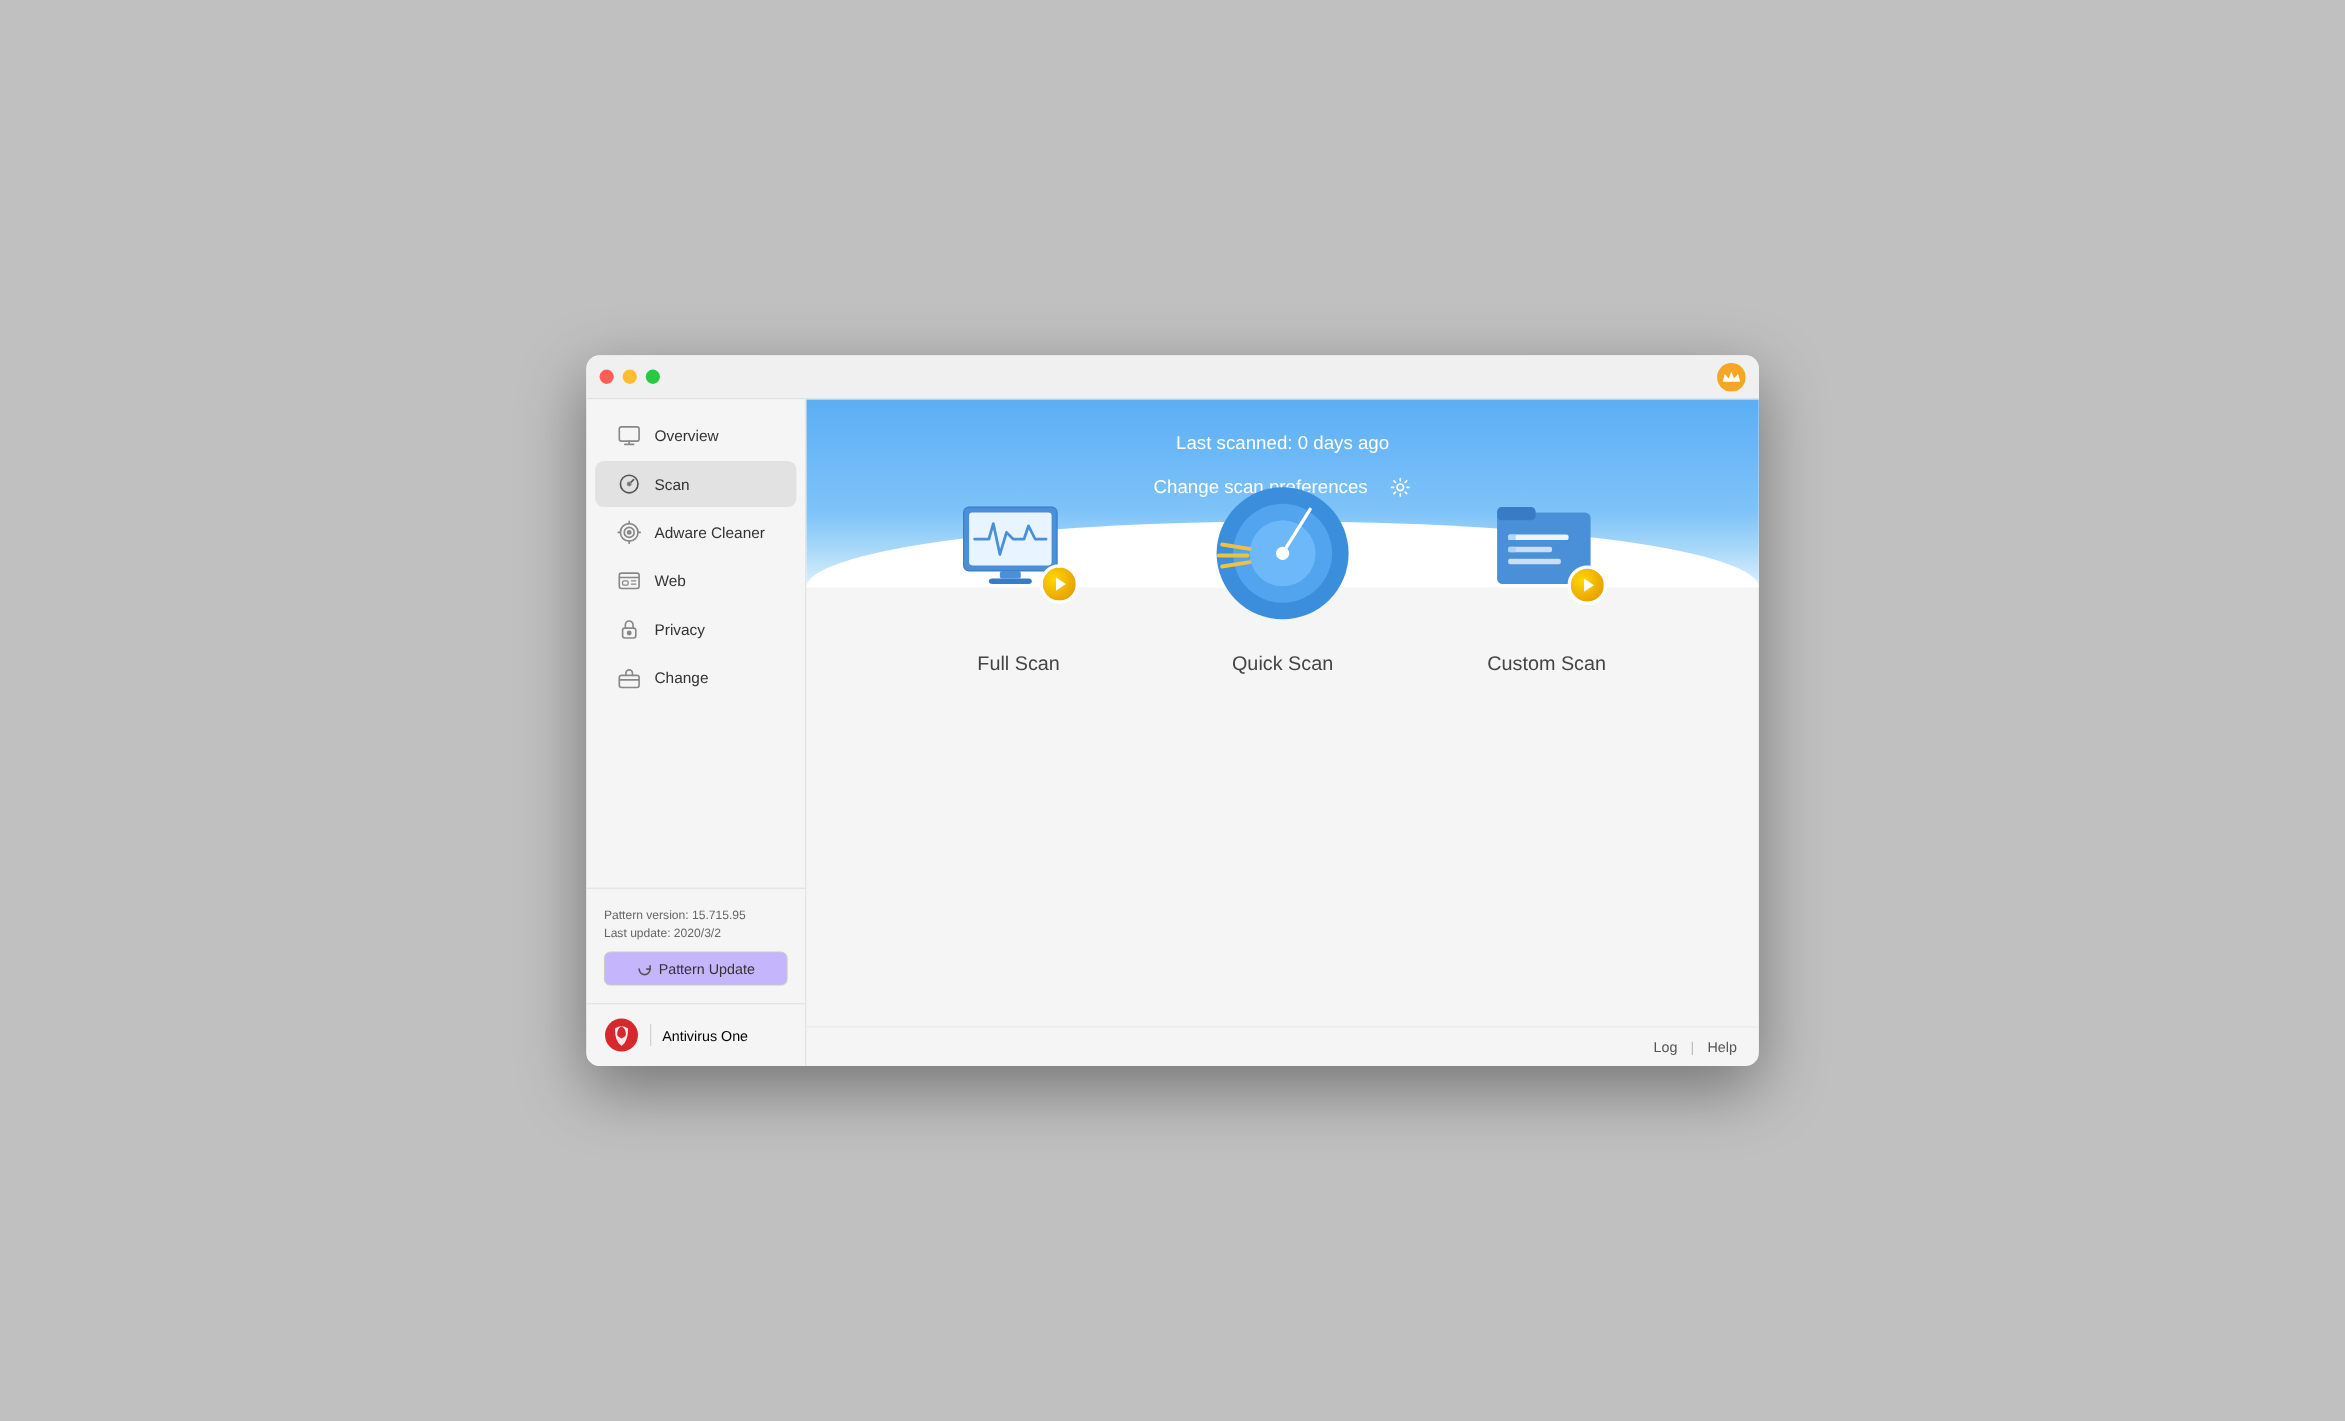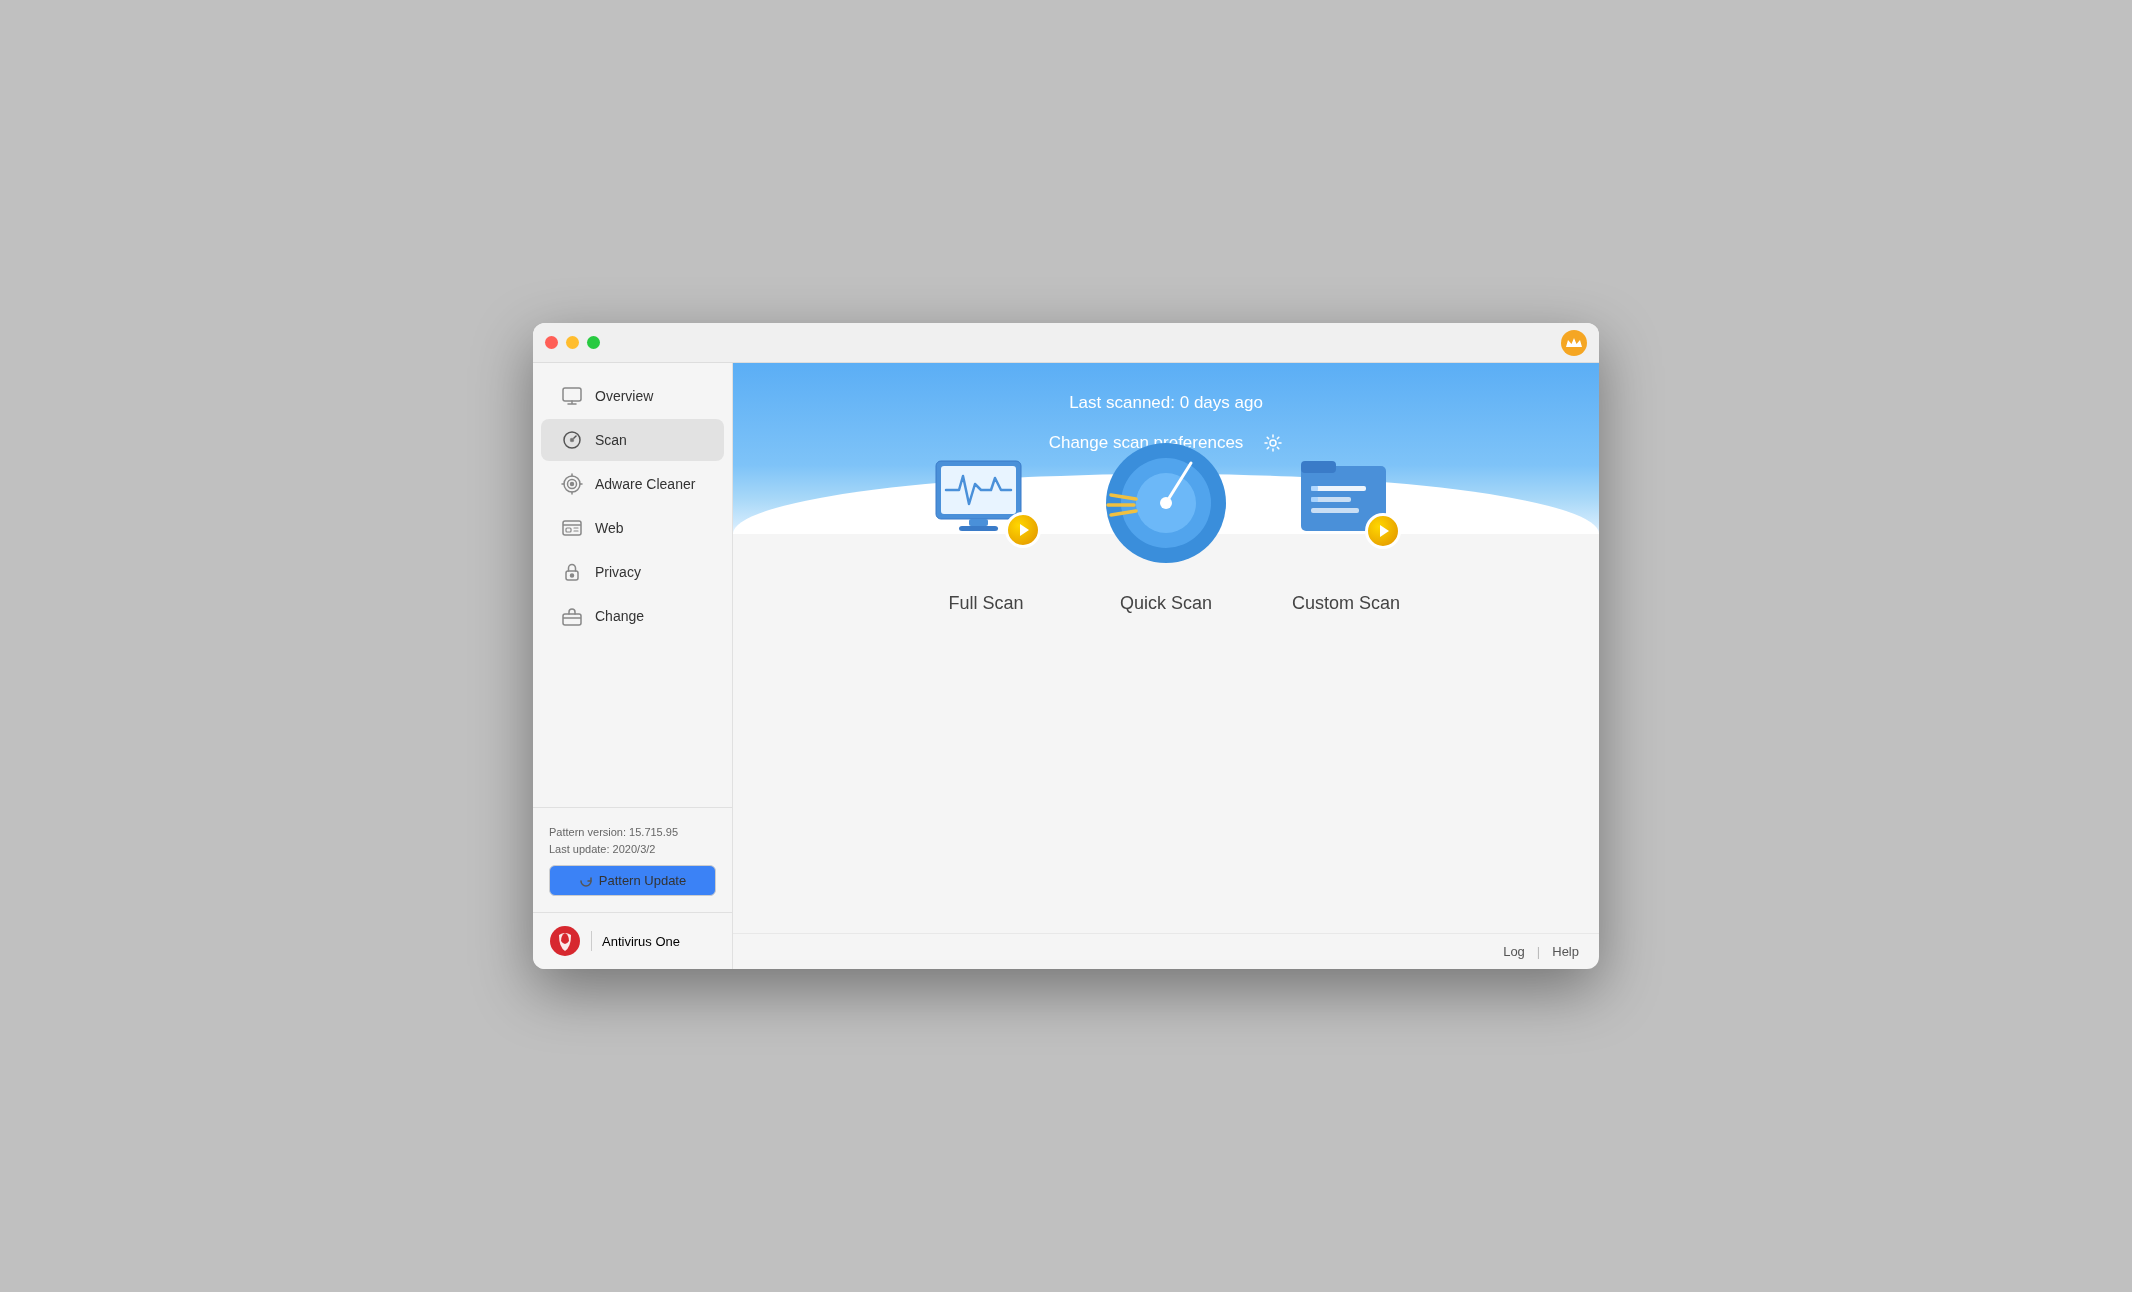--- a/index.html
+++ b/index.html
@@ -110,21 +110,21 @@
       color: #666;
       line-height: 1.6;
       margin-bottom: 6px;
     }
 
     .update-button {
       width: 100%;
       padding: 7px 12px;
       border: 1px solid #ccc;
       border-radius: 6px;
-      background: #3b82f6;
+      background: #c4b5fd;
       cursor: pointer;
       display: flex;
       align-items: center;
       justify-content: center;
       gap: 6px;
       font-size: 13px;
       color: #333;
     }
 
     .brand-bar {
@@ -194,20 +194,21 @@
       gap: 20px;
       cursor: pointer;
     }
 
     
     .scan-options {
       flex: 1;
       display: flex;
       align-items: flex-start;
       justify-content: center;
+      gap: 60px;
       padding: 0 40px;
       margin-top: -120px;
       position: relative;
       z-index: 10;
       text-align: center;
     }
 
     .scan-option {
       display: flex;
       flex-direction: column;

